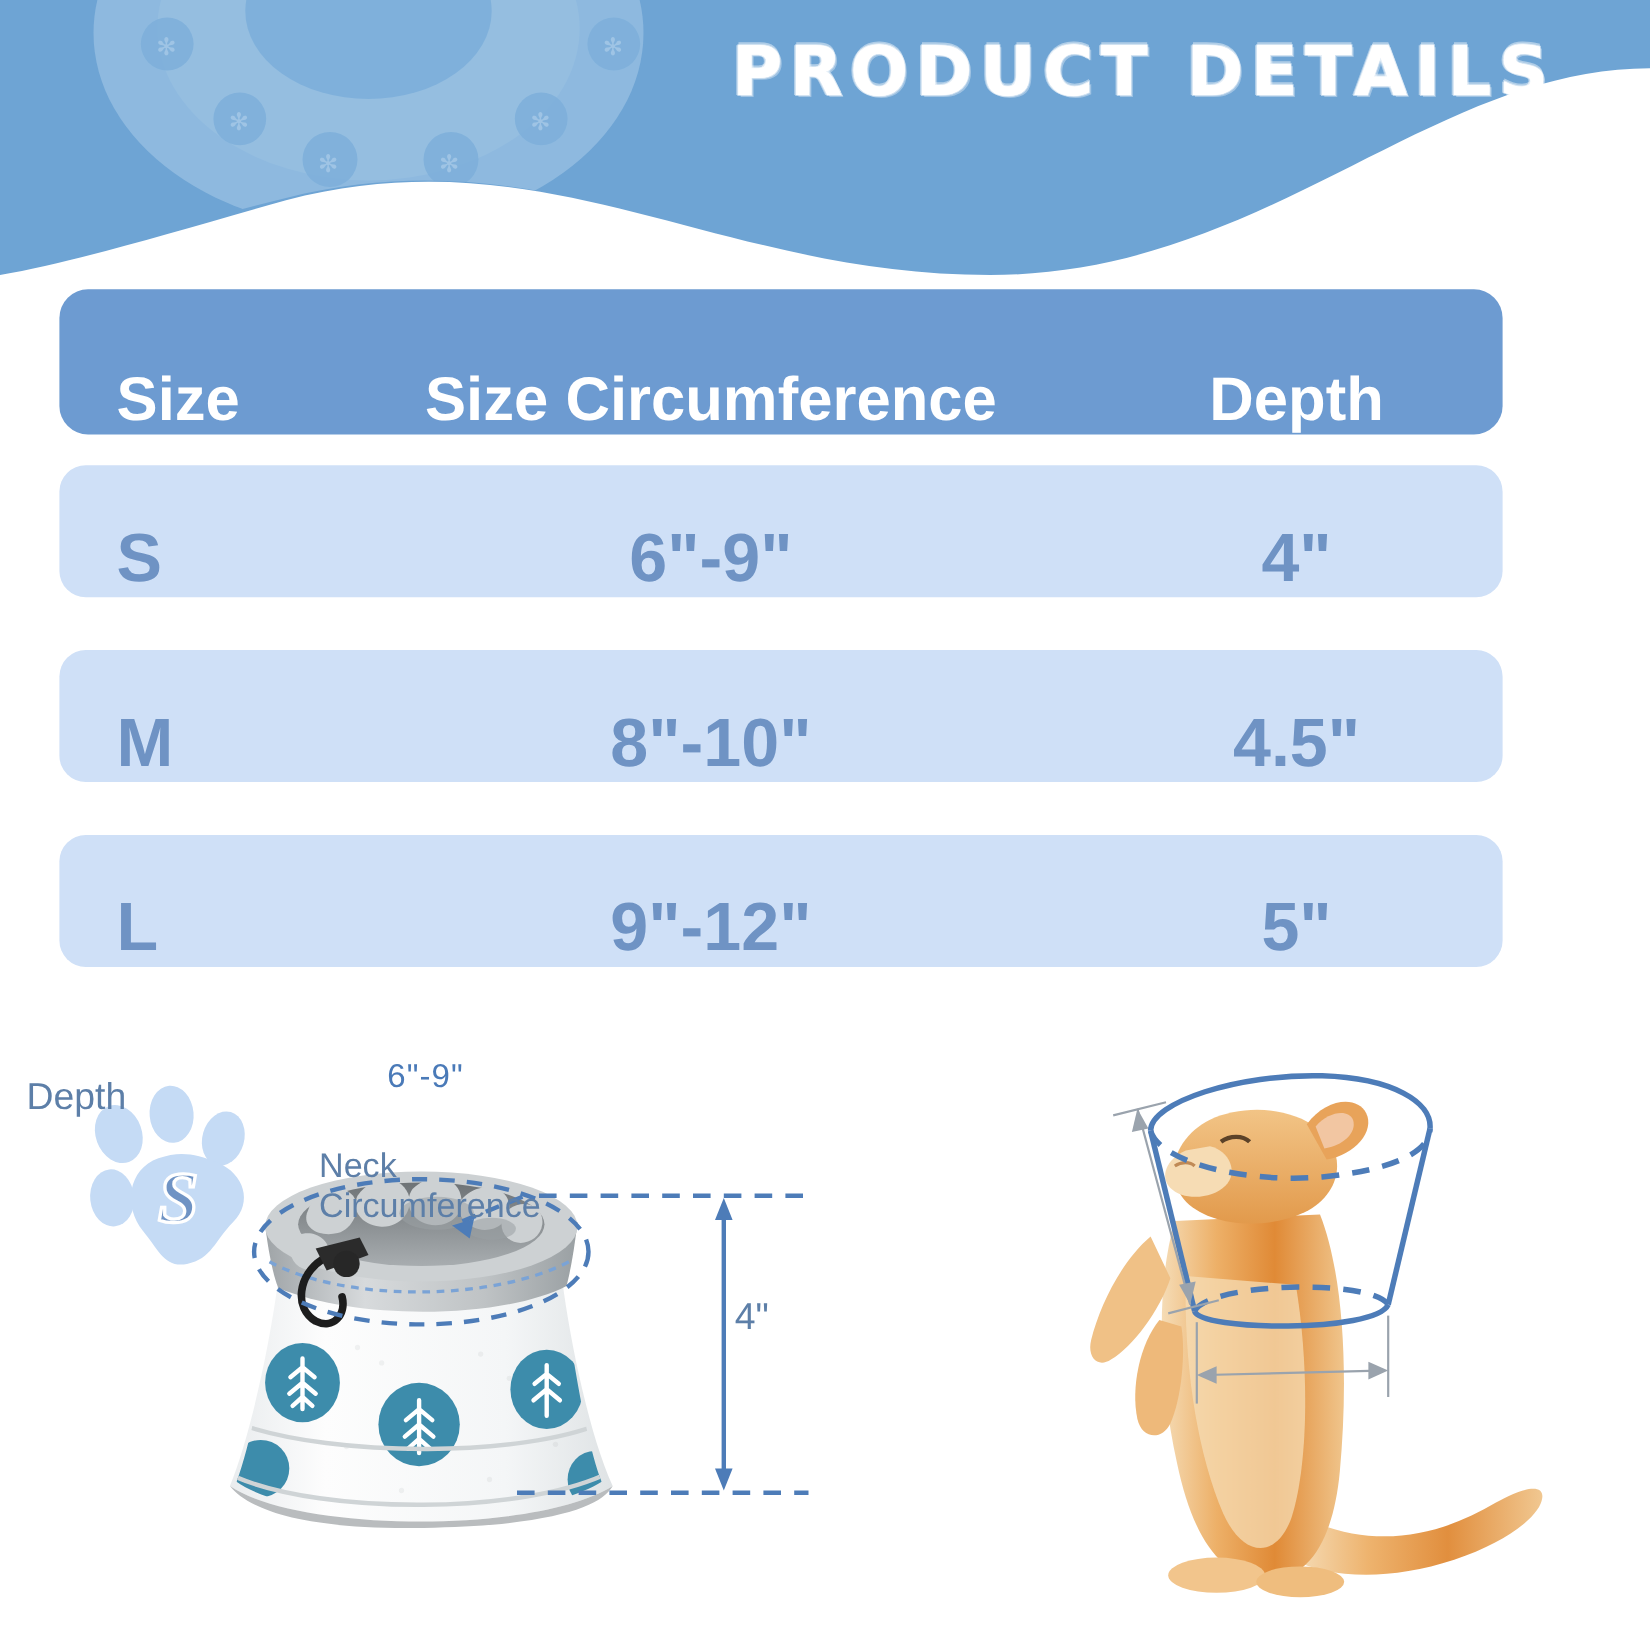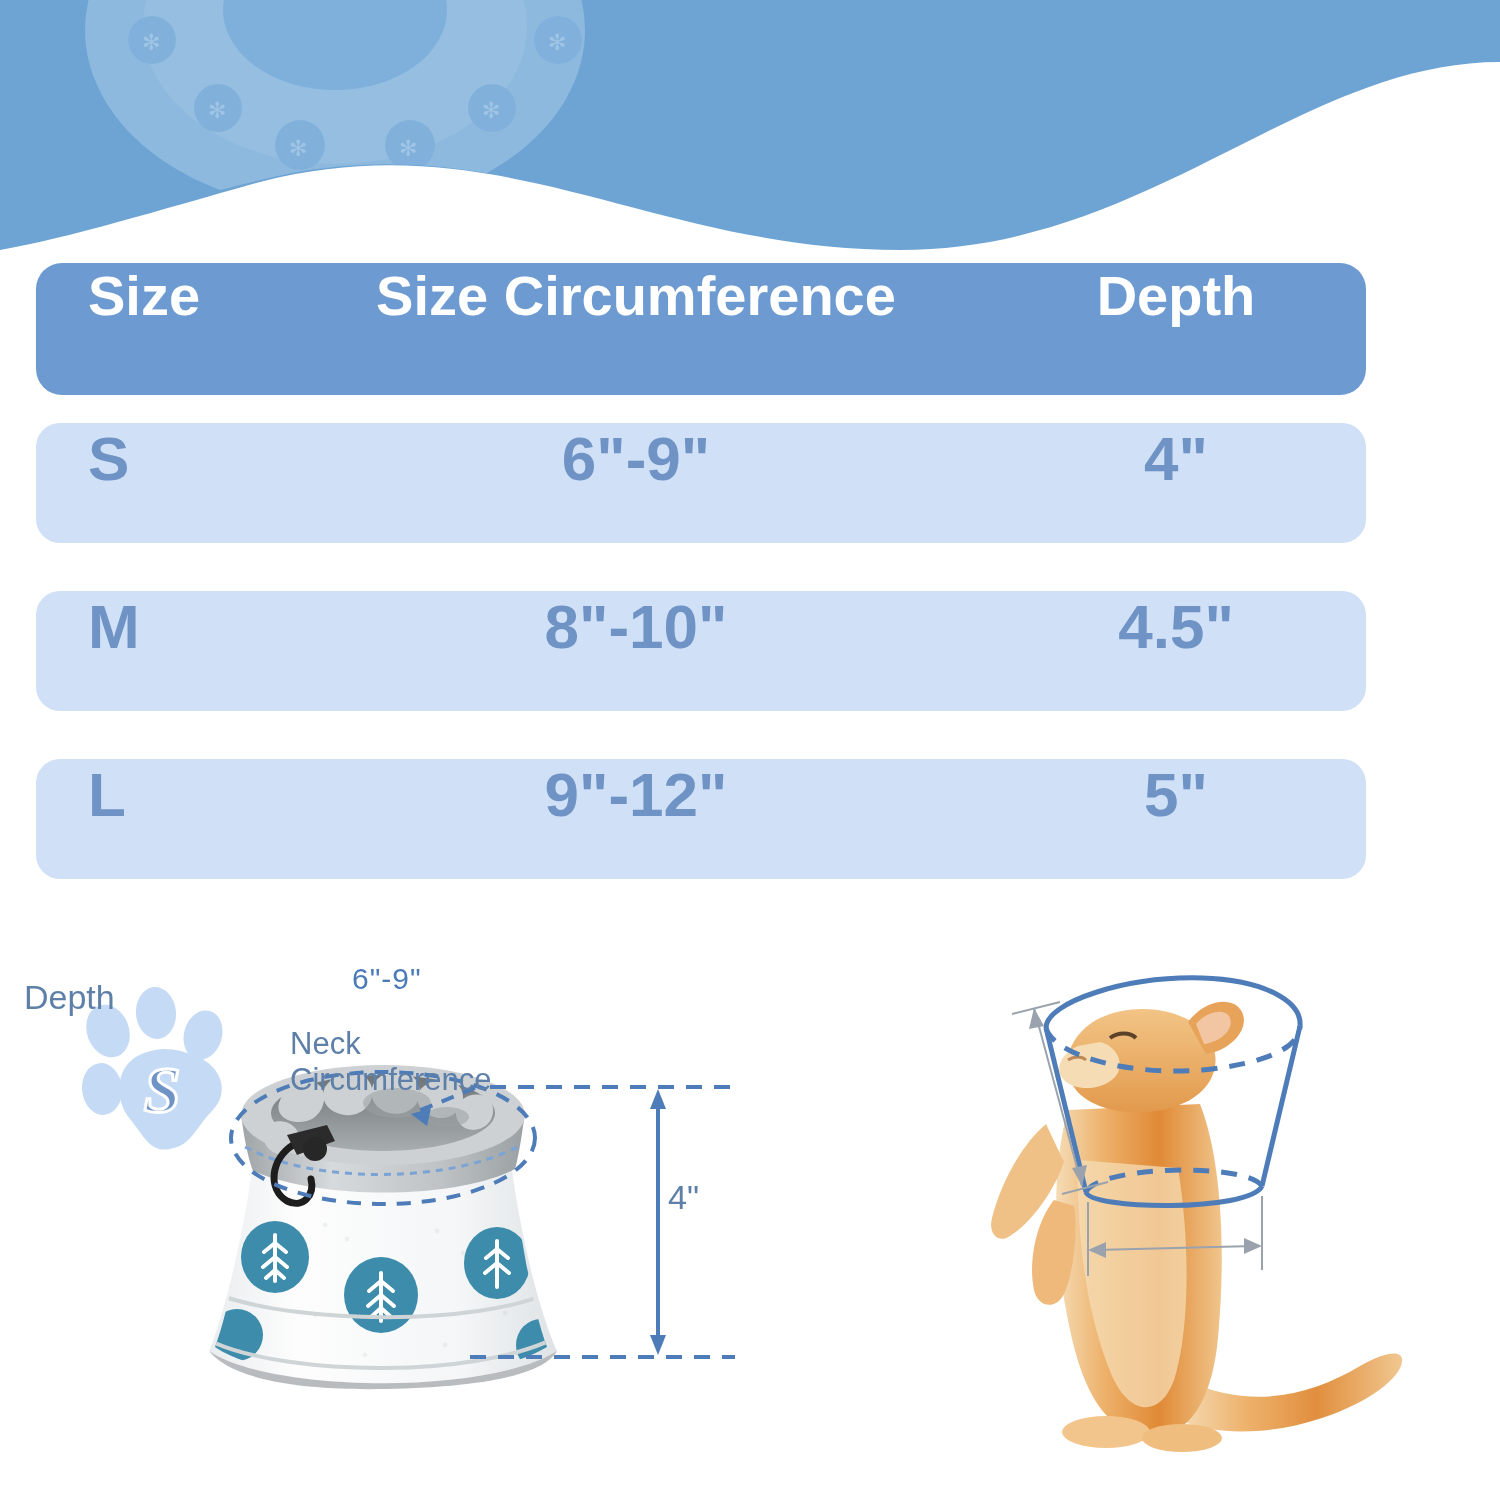--- a/index.html
+++ b/index.html
@@ -26,23 +26,24 @@
     -webkit-text-stroke:2px rgba(255,255,255,.55);
     white-space:nowrap;
     font-family:"DejaVu Sans", sans-serif;
   }
 
   
   #size-table{
     position:absolute;left:36px;top:263px;width:1330px;
   }
   .trow{
-    display:flex;align-items:flex-start;
+    display:flex;align-items:flex-end;
     border-radius:24px;
     box-sizing:border-box;
+    margin-left:18px;
   }
   #table-header-row{
     height:132px;background:#6d9bd1;border-radius:26px;
     margin-bottom:28px;
   }
   #table-header-row .cell{
     color:#ffffff;font-size:56px;font-weight:bold;
     font-family:"Liberation Sans", sans-serif;
   }
   .data-row{
@@ -85,21 +86,21 @@
   }
 
   
   #cat-diagram{position:absolute;left:950px;top:10px;width:540px;height:580px;}
   #cat-depth-label{
     position:absolute;left:24px;top:78px;
     font-size:34px;color:#5d7fa8;
     font-family:"Liberation Sans", sans-serif;
   }
   #cat-neck-label{
-    position:absolute;left:290px;top:126px;
+    position:absolute;left:290px;top:142px;
     font-size:31px;color:#5d7fa8;line-height:1.16;
     font-family:"Liberation Sans", sans-serif;
   }
 </style>
 </head>
 <body>
 
 <div id="header-banner">
   <svg id="header-bg" viewBox="0 0 1500 260" preserveAspectRatio="none">
     <defs>
@@ -146,20 +147,21 @@
       <path d="M1400,200 C1376,212 1380,244 1404,246 C1424,248 1437,239 1440,224 C1443,208 1424,188 1400,200 Z"></path>
     </g>
 
     <path d="M0,258 C70,246 160,218 262,190 C502,128 652,258 902,258 C1152,258 1302,70 1500,70 L1500,84
              C1310,84 1162,268 902,270 C650,272 500,142 266,204 C164,231 72,260 0,272 Z" fill="#c7cdd1" opacity="0.85"></path>
 
     <path d="M0,250 C70,238 160,210 260,182 C500,120 650,250 900,250 C1150,250 1300,62 1500,62
              L1500,260 L0,260 Z" fill="#ffffff"></path>
   </svg>
 
+  <div id="header-title">PRODUCT DETAILS</div>
 </div>
 
 <div id="size-table">
 
   <div class="trow" id="table-header-row">
     <div class="cell c-size">Size</div>
     <div class="cell c-neck">Size Circumference</div>
     <div class="cell c-depth">Depth</div>
   </div>
 

